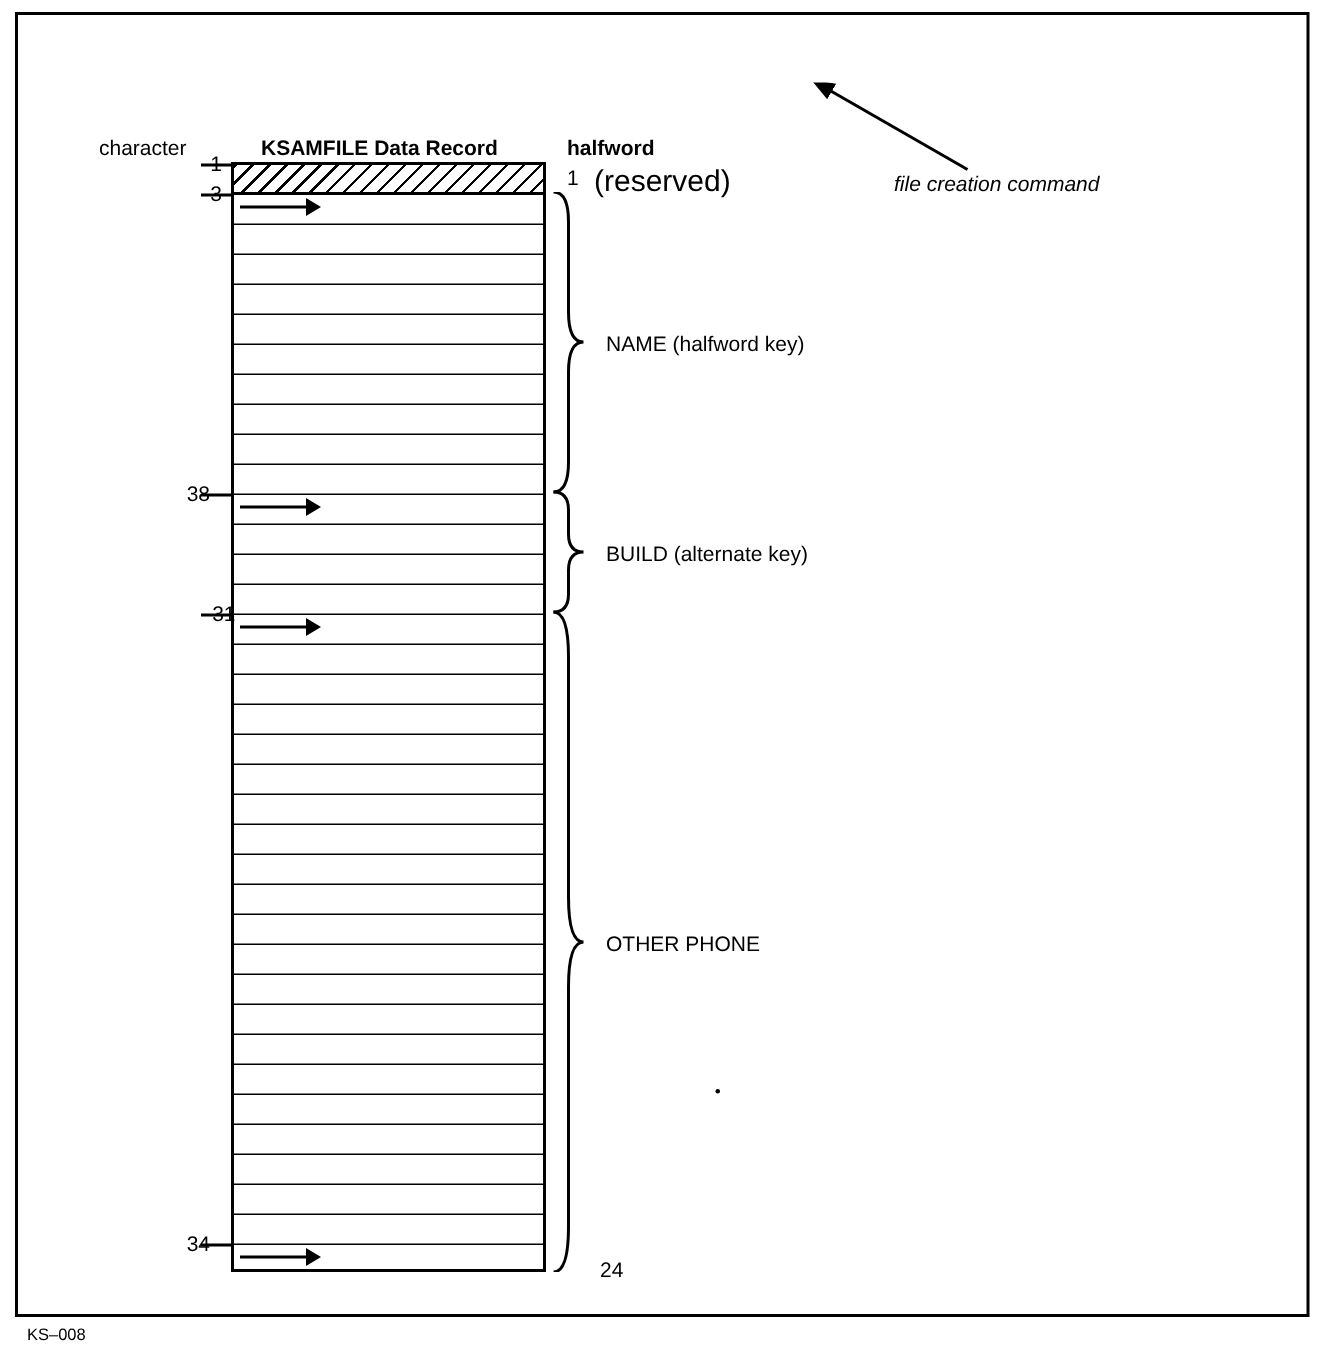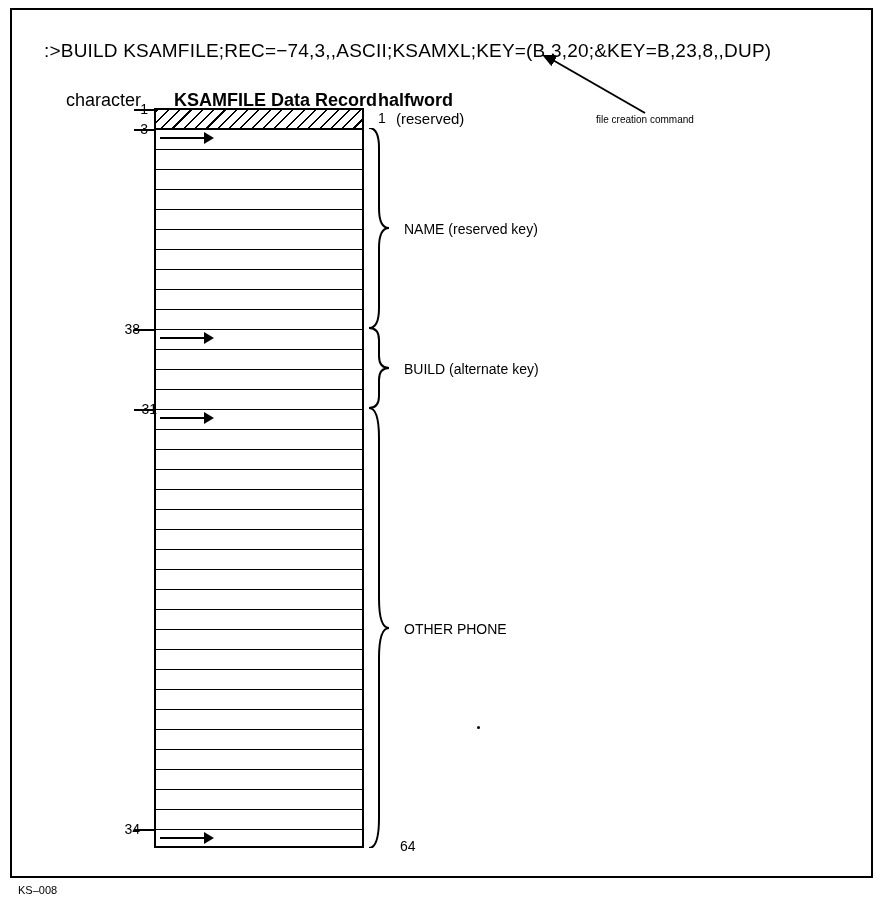--- a/index.html
+++ b/index.html
@@ -33,21 +33,21 @@
   .command {
     position: absolute;
     left: 44px;
     top: 40px;
     font-size: 19px;
     letter-spacing: 0.2px;
     white-space: nowrap;
   }
   .header-label {
     position: absolute;
-    font-size: 18px;
+    font-size: 14px;
     text-align: right;
   }
   #hdr-character { left: 66px; top: 90px; }
   #hdr-data     { left: 174px; top: 90px; font-weight: bold; }
   #hdr-halfword { left: 378px; top: 90px; font-weight: bold; }
 
   .record-box {
     position: absolute;
     left: 154px;
     top: 108px;
@@ -82,21 +82,21 @@
     height: 0;
     border-top: 2px solid #000;
     width: 20px;
   }
 
   .right-halfword-label {
     position: absolute;
     font-size: 14px;
   }
   #hw-1  { left: 378px; top: 110px; }
-  #hw-reserved { left: 396px; top: 110px; font-size: 15px; text-align: right;}
+  #hw-reserved { left: 396px; top: 110px; font-size: 20px; text-align: right;}
   #hw-37 { left: 400px; top: 838px; }
 
   .section-label {
     position: absolute;
     font-size: 14px;
     white-space: nowrap;
   }
 
   
   .brace-svg {
@@ -129,38 +129,38 @@
     left: 535px;
     top: 55px;
     width: 200px;
     height: 80px;
     pointer-events: none;
   }
   .file-cmd-label {
     position: absolute;
     left: 596px;
     top: 114px;
-    font-size: 10px;
+    font-size: 14px;
+    font-style: italic;
   }
 
   .dot {
     position: absolute;
     width: 3px; height: 3px;
     background: #000;
     border-radius: 50%;
   }
 </style>
 </head>
 <body>
 
 <div class="page">
   <div class="frame"></div>
   <div class="code-id">KS–008</div>
 
-  <div class="command">:&gt;BUILD   KSAMFILE;REC=−74,3,,ASCII;KSAMXL;KEY=(B,3,20;&amp;KEY=B,23,8,,DUP)</div>
 
   <svg class="diag-arrow" viewBox="0 0 200 80">
     <defs>
       <marker id="ah1" markerWidth="10" markerHeight="10" refX="2" refY="3" orient="auto">
         <path d="M0,0 L0,6 L8,3 z" fill="#000"></path>
       </marker>
     </defs>
     <line x1="110" y1="58" x2="16" y2="4" stroke="#000" stroke-width="2" marker-end="url(#ah1)"></line>
   </svg>
   <div class="file-cmd-label">file creation command</div>
@@ -220,32 +220,32 @@
   <div class="char-tick" style="left:134px; top:329px;"></div>
 
   <div class="char-label" style="left:127px; top:401px;">31</div>
   <div class="char-tick" style="left:134px; top:409px;"></div>
 
   <div class="char-label" style="left:110px; top:821px;">34</div>
   <div class="char-tick" style="left:134px; top:829px;"></div>
 
   <div id="hw-1" class="right-halfword-label">1</div>
   <div id="hw-reserved" class="right-halfword-label">(reserved)</div>
-  <div id="hw-37" class="right-halfword-label">64</div>
+  <div id="hw-37" class="right-halfword-label">24</div>
 
   <svg class="brace-svg" viewBox="0 0 30 720" preserveAspectRatio="none">
 
     <path d="M3 0 Q13 0 13 20 L13 80 Q13 100 23 100 Q13 100 13 120 L13 180 Q13 200 3 200" fill="none" stroke="#000" stroke-width="2"></path>
 
     <path d="M3 200 Q13 200 13 212 L13 228 Q13 240 23 240 Q13 240 13 252 L13 268 Q13 280 3 280" fill="none" stroke="#000" stroke-width="2"></path>
 
     <path d="M3 280 Q13 280 13 310 L13 470 Q13 500 23 500 Q13 500 13 530 L13 690 Q13 720 3 720" fill="none" stroke="#000" stroke-width="2"></path>
   </svg>
 
-  <div class="section-label" style="left:404px; top:221px;">NAME (reserved key)</div>
+  <div class="section-label" style="left:404px; top:221px;">NAME (halfword key)</div>
   <div class="section-label" style="left:404px; top:361px;">BUILD (alternate key)</div>
   <div class="section-label" style="left:404px; top:621px;">OTHER  PHONE</div>
 
   <div class="arrow-to-rec" style="left:160px; top:132px;">
     <div class="stem" style="left:0; top:5px; width:44px;"></div>
     <div class="head" style="left:44px; top:0;"></div>
   </div>
 
   <div class="arrow-to-rec" style="left:160px; top:332px;">
     <div class="stem" style="left:0; top:5px; width:44px;"></div>

